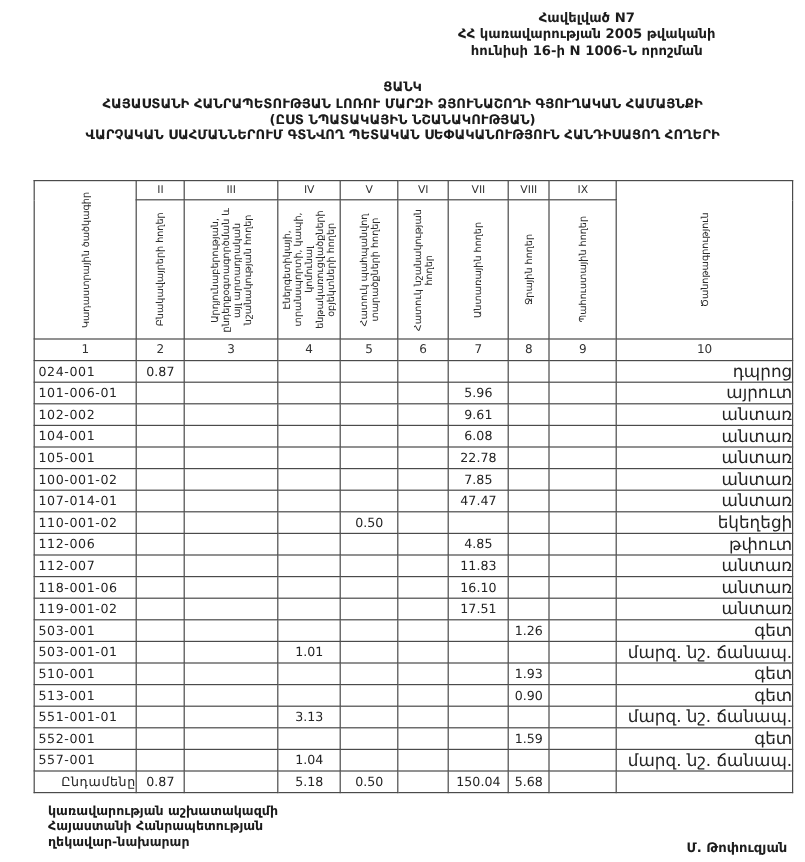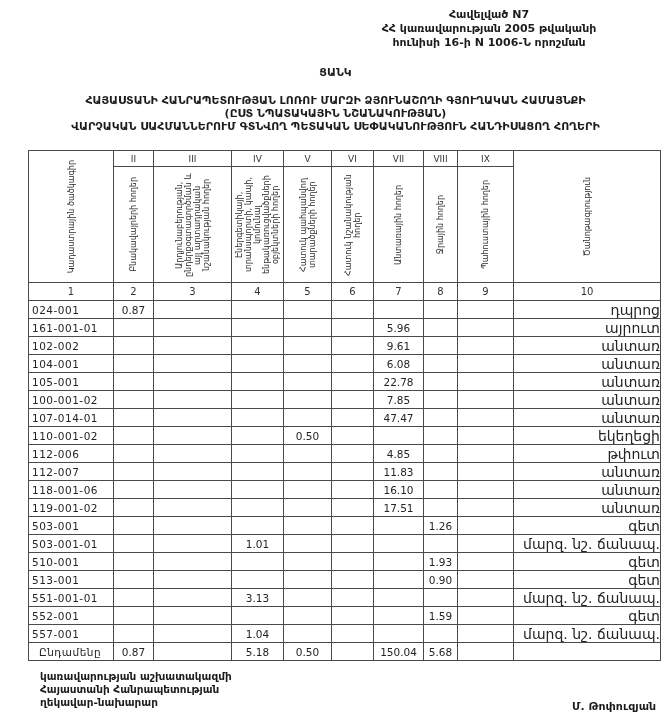--- a/index.html
+++ b/index.html
@@ -13,21 +13,21 @@
   .appendix {
     position:absolute; top:8px; right:12px; width:340px;
     text-align:center; font-weight:bold; font-size:11px; line-height:14px;
     color:#1c1c1c;
   }
   .doc-title {
     position:absolute; top:66px; left:0; width:671px;
     text-align:center; font-weight:bold; font-size:11px; line-height:13px;
     color:#1c1c1c;
   }
-  .doc-title .t1 { margin-bottom:15px; }
+  .doc-title .t1 { margin-bottom:1px; }
   .tbl-wrap { position:absolute; top:150px; left:28px; }
   table { border-collapse:collapse; table-layout:fixed; }
   th, td {
     border:1px solid #4a4a4a;
     font-weight:normal;
     color:#242424;
     overflow:hidden;
   }
   col.c-code  { width:85px; }
   col.c-c2    { width:40px; }
@@ -50,21 +50,21 @@
     font-size:8px; line-height:9px;
     text-align:center;
     color:#2c2c2c;
   }
   .rot.full { max-height:140px; }
   tr.num-row td { height:18px; text-align:center; font-size:10px; color:#333; }
   tbody.data tr td { height:18px; font-size:10.5px; white-space:nowrap; }
   tbody.data td.code { text-align:left; padding-left:3px; letter-spacing:0.5px; }
   tbody.data td.num  { text-align:center; }
   tbody.data td.note { text-align:right; padding-left:4px; font-size:14px; }
-  tbody.data tr[data-name="total-row"] td.code { padding-left:10px; }
+  tbody.data tr[data-name="total-row"] td.code { padding-left:22px; }
   .footer-left {
     position:absolute; top:670px; left:40px;
     font-weight:bold; font-size:10.5px; line-height:13px; color:#1c1c1c;
   }
   .signature {
     position:absolute; top:700px; left:572px;
     font-weight:bold; font-size:11px; color:#1c1c1c;
   }
 </style>
 </head>
@@ -160,21 +160,21 @@
           <td class="num" data-name="cell-c3"></td>
           <td class="num" data-name="cell-c4"></td>
           <td class="num" data-name="cell-c5"></td>
           <td class="num" data-name="cell-c6"></td>
           <td class="num" data-name="cell-c7"></td>
           <td class="num" data-name="cell-c8"></td>
           <td class="num" data-name="cell-c9"></td>
           <td class="note" data-name="cell-note">դպրոց</td>
         </tr>
         <tr data-name="table-row">
-          <td class="code" data-name="cell-code">161-001-01</td>
+          <td class="code" data-name="cell-code">101-006-01</td>
           <td class="num" data-name="cell-c2"></td>
           <td class="num" data-name="cell-c3"></td>
           <td class="num" data-name="cell-c4"></td>
           <td class="num" data-name="cell-c5"></td>
           <td class="num" data-name="cell-c6"></td>
           <td class="num" data-name="cell-c7">5.96</td>
           <td class="num" data-name="cell-c8"></td>
           <td class="num" data-name="cell-c9"></td>
           <td class="note" data-name="cell-note">այրուտ</td>
         </tr>

